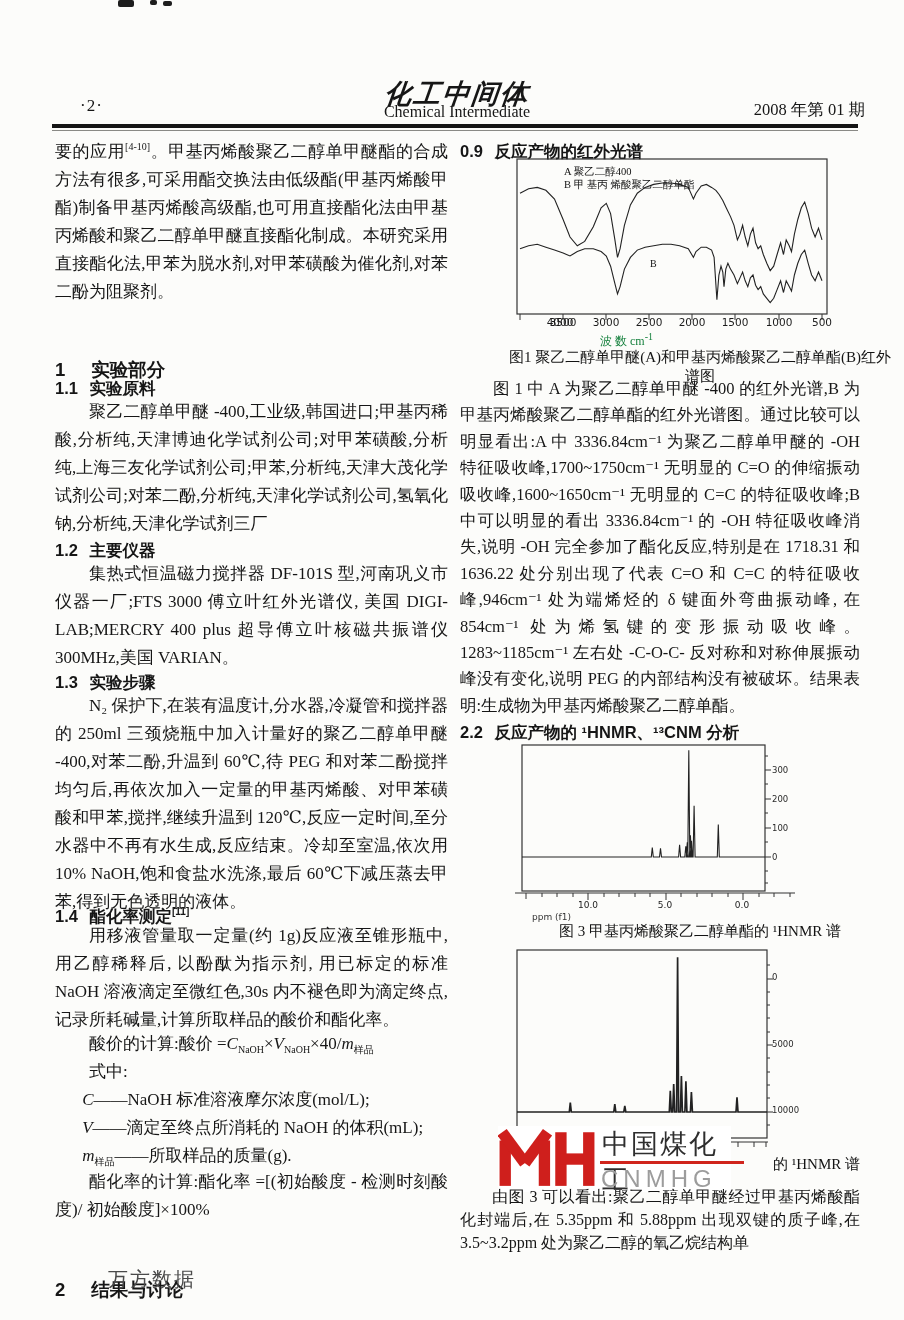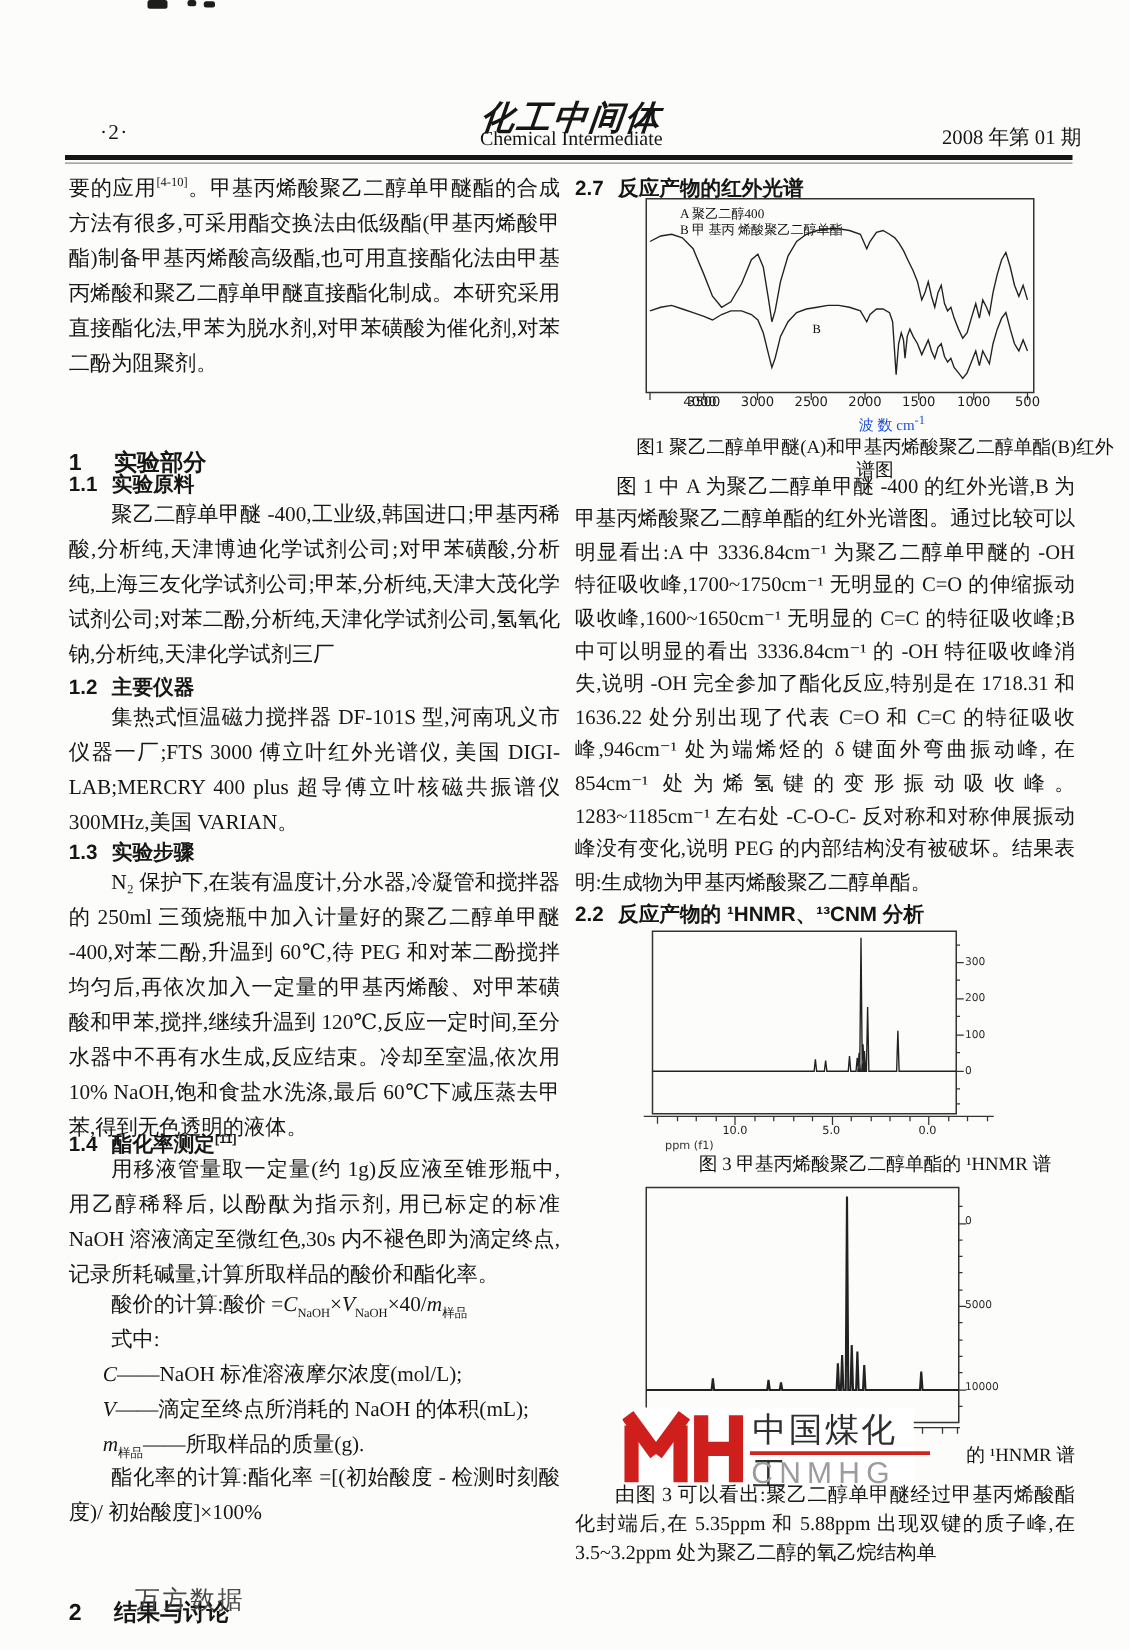--- a/index.html
+++ b/index.html
@@ -23,23 +23,23 @@
   .h-sub{font-family:"Liberation Sans","DejaVu Sans",sans-serif;font-weight:bold;font-size:16.5px;}
   .h-big .num{margin-right:1.4em;} .h-sub .num{margin-right:.7em;}
   sup{font-size:10px;} sub{font-size:10px;}
   .frm i{font-style:italic;font-family:"Liberation Serif",serif;}
   
   .figsvg{position:absolute;}
   .ticklabel{position:absolute;font-size:10.5px;text-align:center;color:#1b1b1b;
              font-family:"DejaVu Sans","Liberation Sans",sans-serif;}
   .ylab{position:absolute;font-size:8.5px;color:#2a2a2a;font-family:"DejaVu Sans",sans-serif;}
   .caption{position:absolute;font-size:15px;text-align:center;color:#131313;margin-left:40px;}
-  .legend{position:absolute;font-size:10.5px;line-height:13px;color:#111;}
+  .legend{position:absolute;font-size:10.5px;line-height:13px;color:#111;margin-left:20px;}
   .inplot{position:absolute;font-size:10px;color:#111;}
-  .axlab{position:absolute;font-size:12px;color:#1d4ed8;text-align:right;}
+  .axlab{position:absolute;font-size:12px;color:#15803d;text-align:left;}
   .ppmlab{position:absolute;font-size:9px;color:#333;font-family:"DejaVu Sans",sans-serif;}
   
   .wm{left:498px;top:1126px;width:233px;height:66px;background:#ffffff;}
   .wm-cn{position:absolute;left:104px;top:0px;font-size:27px;color:#2e2e2e;letter-spacing:2px;
          font-family:"Liberation Sans","DejaVu Sans",sans-serif;}
   .wm-line{position:absolute;left:102px;top:35px;width:144px;height:3px;background:#d0251d;}
   .wm-en{position:absolute;left:103px;top:39px;font-size:24px;color:#9c9c9c;letter-spacing:5px;
          font-family:"Liberation Sans","DejaVu Sans",sans-serif;}
   .wanfang{left:108px;top:1266px;font-size:20px;color:#4a4a4a;letter-spacing:2px;}
   polyline,path.spec{fill:none;stroke:#222;stroke-width:1.1;}
@@ -107,21 +107,21 @@
 
   <div class="abs blk indent" style="top:1168px;">酯化率的计算:酯化率 =[(初始酸度 - 检测时刻酸度)/ 初始酸度]×100%</div>
 
   <div class="abs blk h-big" style="top:1236px;">
     <span class="num">2</span><span>结果与讨论</span>
   </div>
 
   <div class="abs wanfang">万方数据</div>
 
   <div class="abs rblk h-sub" style="top:138px;">
-    <span class="num">2.7</span><span>反应产物的红外光谱</span>
+    <span class="num">0.9</span><span>反应产物的红外光谱</span>
   </div>
 
   <svg class="figsvg" style="left:516px;top:158px;" width="312" height="166" viewBox="0 0 312 166">
     <rect class="frame" x="1" y="1" width="310" height="155"></rect>
     <polyline points="4.0,35.2 12.6,30.8 21.3,29.4 29.9,32.3 38.5,41.0 47.1,61.5 54.0,79.0 61.3,87.8 68.7,83.4 77.3,68.8 85.1,49.8 90.3,45.4 94.6,55.6 98.9,81.9 101.5,99.4 104.1,90.7 108.4,67.3 114.4,46.9 121.3,35.2 129.1,29.4 137.7,26.4 146.4,25.0 155.0,25.0 163.6,26.4 172.3,29.4 177.4,41.0 180.0,35.2 185.2,27.9 190.4,26.4 195.6,29.4 199.9,32.3 203.3,36.7 206.8,42.5 210.2,49.8 214.5,58.6 218.0,67.3 221.4,81.9 224.0,76.1 226.6,67.3 229.2,79.0 231.8,87.8 234.4,76.1 237.0,70.2 239.6,84.8 242.1,90.7 244.7,87.8 247.3,96.5 250.8,105.3 254.2,112.6 257.7,108.2 261.1,96.5 264.6,84.8 267.5,96.5 270.2,81.9 273.2,87.8 275.5,93.6 278.4,76.1 281.8,61.5 285.3,49.8 288.7,44.0 292.2,55.6 295.6,70.2 299.1,79.0 302.5,70.2 306.0,81.9"></polyline>
     <polyline points="4.0,90.7 12.6,87.8 21.3,86.3 29.9,89.2 38.5,92.1 47.1,95.1 54.0,98.0 61.3,93.6 68.7,90.7 77.3,90.7 85.1,93.6 90.3,98.0 94.6,108.2 98.9,125.7 101.5,135.9 104.1,128.6 108.4,111.1 114.4,99.4 121.3,92.1 129.1,89.2 137.7,87.8 146.4,86.3 155.0,86.3 163.6,87.8 172.3,90.7 177.4,99.4 180.0,93.6 185.2,89.2 190.4,89.2 195.6,92.1 198.1,99.4 200.9,141.8 202.9,117.0 205.0,108.2 206.8,114.0 208.0,128.6 209.8,111.1 211.9,105.3 214.5,111.1 218.0,117.0 221.4,125.7 224.0,119.9 226.6,114.0 229.2,122.8 231.8,128.6 234.4,119.9 237.0,117.0 239.6,127.2 242.1,131.6 244.7,128.6 247.3,135.9 250.8,140.3 254.2,144.7 257.7,140.3 261.1,131.6 264.6,122.8 267.5,134.5 270.2,122.8 273.2,128.6 275.5,133.0 278.4,117.0 281.8,105.3 285.3,96.5 288.7,92.1 292.2,105.3 295.6,117.0 299.1,122.8 302.5,114.0 306.0,122.8"></polyline>
     <g class="axis">
       <line x1="4" y1="156" x2="4" y2="162"></line>
         <line x1="47" y1="156" x2="47" y2="162"></line>
       <line x1="90" y1="156" x2="90" y2="162"></line>

